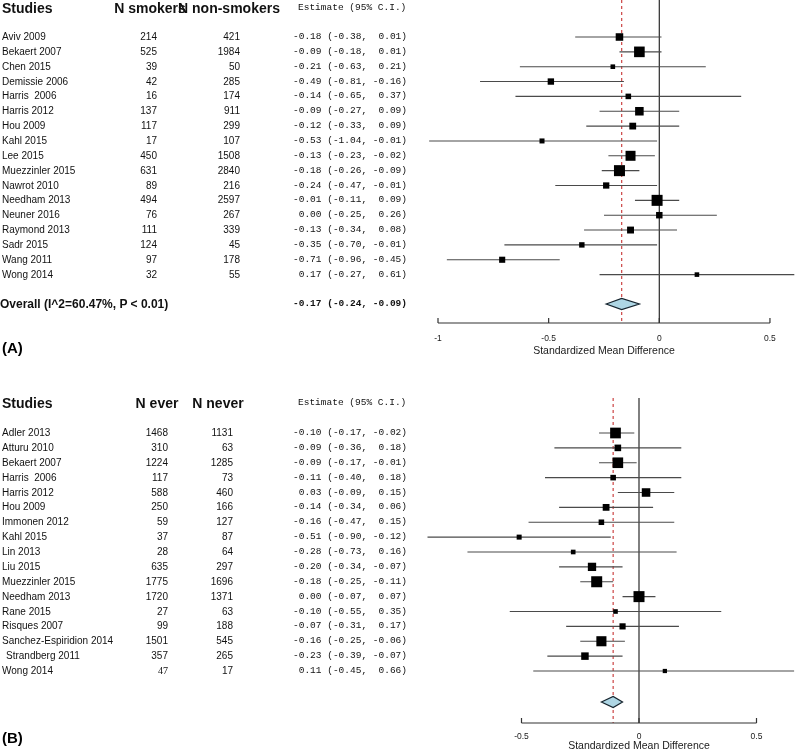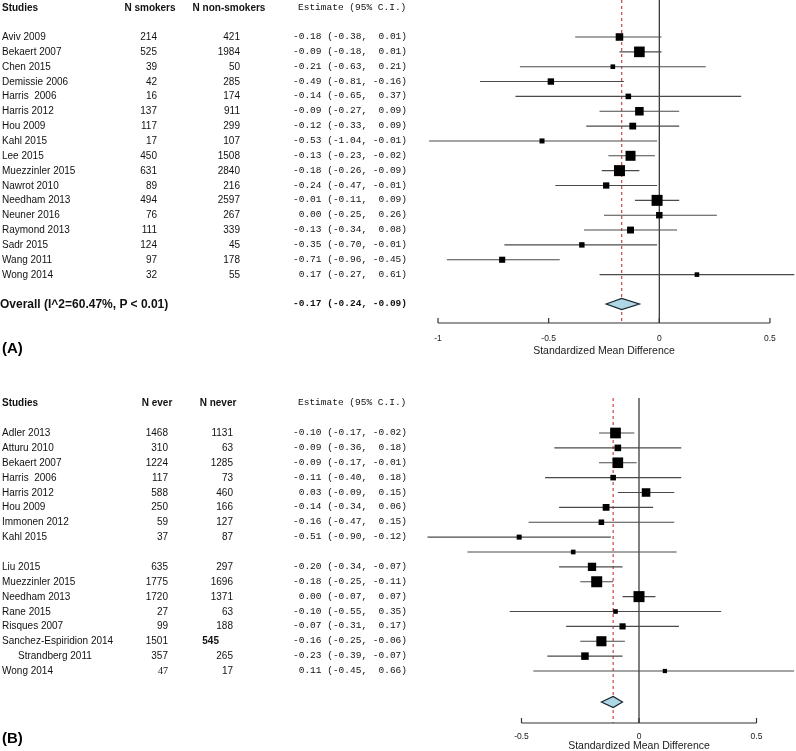--- a/index.html
+++ b/index.html
@@ -6,21 +6,21 @@
   .page{
     position:relative;width:796px;height:751px;background:#ffffff;
     font-family:"Liberation Sans",sans-serif;overflow:hidden;color:#111;
   }
   .page svg{position:absolute;left:0;top:0;}
   .tbl-layer{position:absolute;left:0;top:0;width:796px;height:751px;pointer-events:none;}
   .rowline{position:absolute;height:14px;line-height:14px;font-size:10px;white-space:pre;}
   .cell{position:absolute;top:0;height:14px;line-height:14px;white-space:pre;}
   .cell.num{text-align:right;width:80px;}
   .cell.ctr{transform:translateX(-50%);text-align:center;}
-  .hdr{font-weight:bold;font-size:10px;}
+  .hdr{font-weight:bold;font-size:14px;}
   .mono{font-family:"Liberation Mono","DejaVu Sans Mono",monospace;font-size:9.5px;}
   .bold{font-weight:bold;}
   .panel-label{
     position:absolute;left:2px;font-weight:bold;font-size:15px;
     font-family:"Liberation Sans",sans-serif;color:#000;
   }
   svg text{font-family:"Liberation Sans",sans-serif;}
 </style>
 </head>
 <body>
@@ -142,24 +142,25 @@
       <div class="rowline" style="top: 297px; left: 0px; width: 796px;"><div class="cell bold" style="left: 0; font-size: 12px;">Overall (I^2=60.47%, P &lt; 0.01)</div><div class="cell mono bold" style="left: 293px;">-0.17 (-0.24, -0.09)</div></div>
       <div class="rowline" style="top: 396px; left: 0px; width: 796px;"><div class="cell hdr" style="left: 2px;">Studies</div><div class="cell hdr ctr" style="left: 157px; text-align: right;">N ever</div><div class="cell hdr ctr" style="left: 218px;">N never</div><div class="cell mono" style="left: 298px;">Estimate (95% C.I.)</div></div>
       <div class="rowline" style="top: 426px; left: 0px; width: 796px;"><div class="cell" style="left: 2px;">Adler 2013</div><div class="cell num" style="left: 88px;">1468</div><div class="cell num" style="left: 153px;">1131</div><div class="cell mono" style="left: 293px;">-0.10 (-0.17, -0.02)</div></div>
       <div class="rowline" style="top: 440.875px; left: 0px; width: 796px;"><div class="cell" style="left: 2px;">Atturu 2010</div><div class="cell num" style="left: 88px;">310</div><div class="cell num" style="left: 153px;">63</div><div class="cell mono" style="left: 293px;">-0.09 (-0.36,  0.18)</div></div>
       <div class="rowline" style="top: 455.75px; left: 0px; width: 796px;"><div class="cell" style="left: 2px;">Bekaert 2007</div><div class="cell num" style="left: 88px;">1224</div><div class="cell num" style="left: 153px;">1285</div><div class="cell mono" style="left: 293px;">-0.09 (-0.17, -0.01)</div></div>
       <div class="rowline" style="top: 470.625px; left: 0px; width: 796px;"><div class="cell" style="left: 2px;">Harris  2006</div><div class="cell num" style="left: 88px;">117</div><div class="cell num" style="left: 153px;">73</div><div class="cell mono" style="left: 293px;">-0.11 (-0.40,  0.18)</div></div>
       <div class="rowline" style="top: 485.5px; left: 0px; width: 796px;"><div class="cell" style="left: 2px;">Harris 2012</div><div class="cell num" style="left: 88px;">588</div><div class="cell num" style="left: 153px;">460</div><div class="cell mono" style="left: 293px;"> 0.03 (-0.09,  0.15)</div></div>
       <div class="rowline" style="top: 500.375px; left: 0px; width: 796px;"><div class="cell" style="left: 2px;">Hou 2009</div><div class="cell num" style="left: 88px;">250</div><div class="cell num" style="left: 153px;">166</div><div class="cell mono" style="left: 293px;">-0.14 (-0.34,  0.06)</div></div>
       <div class="rowline" style="top: 515.25px; left: 0px; width: 796px;"><div class="cell" style="left: 2px;">Immonen 2012</div><div class="cell num" style="left: 88px;">59</div><div class="cell num" style="left: 153px;">127</div><div class="cell mono" style="left: 293px;">-0.16 (-0.47,  0.15)</div></div>
       <div class="rowline" style="top: 530.125px; left: 0px; width: 796px;"><div class="cell" style="left: 2px;">Kahl 2015</div><div class="cell num" style="left: 88px;">37</div><div class="cell num" style="left: 153px;">87</div><div class="cell mono" style="left: 293px;">-0.51 (-0.90, -0.12)</div></div>
+      <div class="rowline" style="top: 545px; left: 0px; width: 796px;"><div class="cell" style="left: 2px;">Lin 2013</div><div class="cell num" style="left: 88px;">28</div><div class="cell num" style="left: 153px;">64</div><div class="cell mono" style="left: 293px;">-0.28 (-0.73,  0.16)</div></div>
       <div class="rowline" style="top: 559.875px; left: 0px; width: 796px;"><div class="cell" style="left: 2px;">Liu 2015</div><div class="cell num" style="left: 88px;">635</div><div class="cell num" style="left: 153px;">297</div><div class="cell mono" style="left: 293px;">-0.20 (-0.34, -0.07)</div></div>
       <div class="rowline" style="top: 574.75px; left: 0px; width: 796px;"><div class="cell" style="left: 2px;">Muezzinler 2015</div><div class="cell num" style="left: 88px;">1775</div><div class="cell num" style="left: 153px;">1696</div><div class="cell mono" style="left: 293px;">-0.18 (-0.25, -0.11)</div></div>
       <div class="rowline" style="top: 589.625px; left: 0px; width: 796px;"><div class="cell" style="left: 2px;">Needham 2013</div><div class="cell num" style="left: 88px;">1720</div><div class="cell num" style="left: 153px;">1371</div><div class="cell mono" style="left: 293px;"> 0.00 (-0.07,  0.07)</div></div>
       <div class="rowline" style="top: 604.5px; left: 0px; width: 796px;"><div class="cell" style="left: 2px;">Rane 2015</div><div class="cell num" style="left: 88px;">27</div><div class="cell num" style="left: 153px;">63</div><div class="cell mono" style="left: 293px;">-0.10 (-0.55,  0.35)</div></div>
       <div class="rowline" style="top: 619.375px; left: 0px; width: 796px;"><div class="cell" style="left: 2px;">Risques 2007</div><div class="cell num" style="left: 88px;">99</div><div class="cell num" style="left: 153px;">188</div><div class="cell mono" style="left: 293px;">-0.07 (-0.31,  0.17)</div></div>
-      <div class="rowline" style="top: 634.25px; left: 0px; width: 796px;"><div class="cell" style="left: 2px;">Sanchez-Espiridion 2014</div><div class="cell num" style="left: 88px;">1501</div><div class="cell num" style="left: 139px; font-weight: bold;">545</div><div class="cell mono" style="left: 293px;">-0.16 (-0.25, -0.06)</div></div>
-      <div class="rowline" style="top: 649.125px; left: 0px; width: 796px;"><div class="cell" style="left: 18px; text-align: center;">Strandberg 2011</div><div class="cell num" style="left: 88px;">357</div><div class="cell num" style="left: 153px;">265</div><div class="cell mono" style="left: 293px;">-0.23 (-0.39, -0.07)</div></div>
+      <div class="rowline" style="top: 634.25px; left: 0px; width: 796px;"><div class="cell" style="left: 2px;">Sanchez-Espiridion 2014</div><div class="cell num" style="left: 88px;">1501</div><div class="cell num" style="left: 153px;">545</div><div class="cell mono" style="left: 293px;">-0.16 (-0.25, -0.06)</div></div>
+      <div class="rowline" style="top: 649.125px; left: 0px; width: 796px;"><div class="cell" style="left: 6px; text-align: center;">Strandberg 2011</div><div class="cell num" style="left: 88px;">357</div><div class="cell num" style="left: 153px;">265</div><div class="cell mono" style="left: 293px;">-0.23 (-0.39, -0.07)</div></div>
       <div class="rowline" style="top: 664px; left: 0px; width: 796px;"><div class="cell" style="left: 2px;">Wong 2014</div><div class="cell num" style="left: 88px; font-family: Liberation Serif, serif;">47</div><div class="cell num" style="left: 153px;">17</div><div class="cell mono" style="left: 293px;"> 0.11 (-0.45,  0.66)</div></div>
     </div>
   <div class="panel-label" style="top:339px">(A)</div>
   <div class="panel-label" style="top:729px">(B)</div>
 </div>
 
 </body></html>

